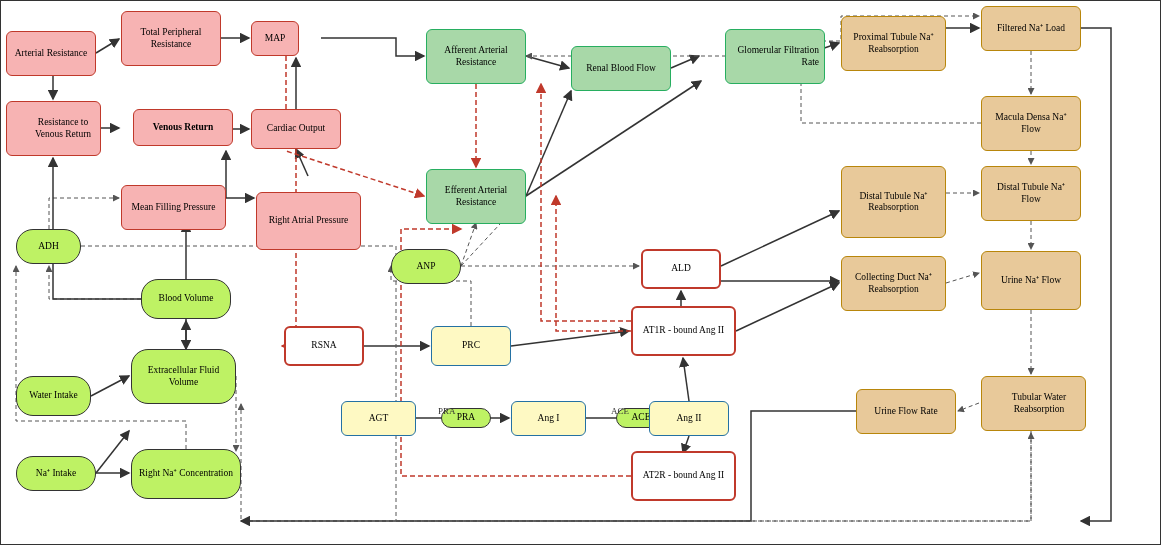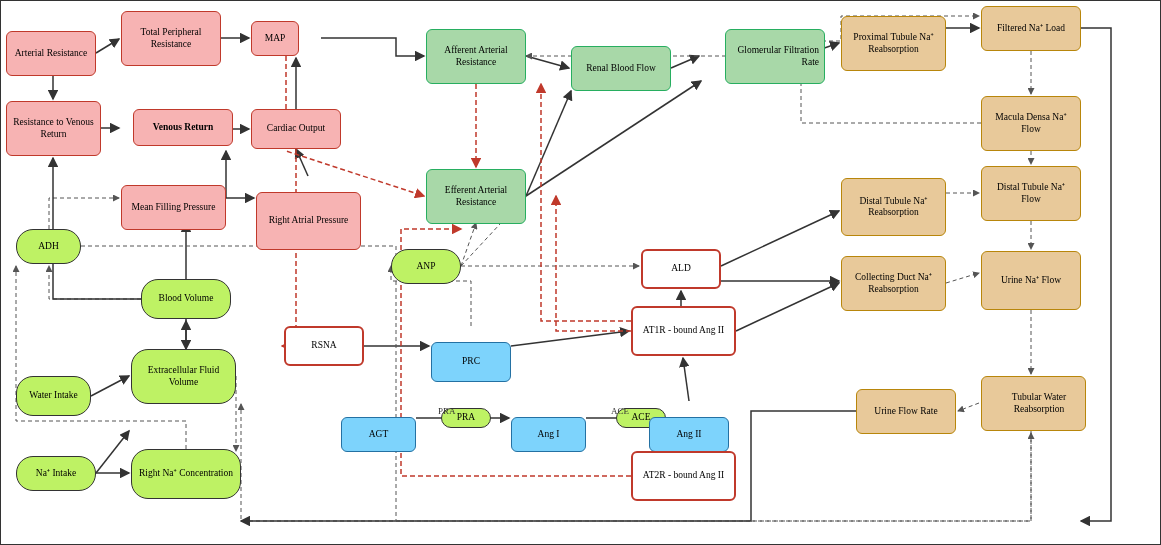--- a/index.html
+++ b/index.html
@@ -28,21 +28,21 @@
       text-align: center;
       padding: 3px 5px;
       font-size: 9.5px;
       line-height: 1.2;
     }
     .pink { background: #f7b3b3; border-color: #c0392b; color: #000; }
     .green { background: #a8d8a8; border-color: #27ae60; color: #000; }
     .tan { background: #e8c99a; border-color: #b8860b; color: #000; }
     .white { background: #bef264; border-color: #333; color: #000; border-radius: 17px; }
     .red-outline { background: #fff; border: 2px solid #c0392b; color: #000; }
-    .blue-fill { background: #7dd3fc; border-color: #2471a3; color: #000; margin-top: 16px; }
+    .blue-fill { background: #fef9c3; border-color: #2471a3; color: #000; }
     
     svg.arrows {
       position: absolute;
       top: 0; left: 0;
       width: 1161px;
       height: 545px;
       pointer-events: none;
     }
   </style>
 </head>
@@ -195,38 +195,38 @@
       <div class="node green" style="left: 570px; top: 45px; width: 100px; height: 45px;">Renal
 Blood Flow</div>
       <div class="node green" style="left: 724px; top: 28px; width: 100px; height: 55px; text-align: right;">Glomerular
 Filtration
 Rate</div>
       <div class="node tan" style="left: 840px; top: 15px; width: 105px; height: 55px;">Proximal
 Tubule Na⁺
 Reabsorption</div>
       <div class="node tan" style="left: 980px; top: 5px; width: 100px; height: 45px;">Filtered
 Na⁺ Load</div>
-      <div class="node pink" style="left: 5px; top: 100px; width: 95px; height: 55px;">Resistance
+      <div class="node pink" style="left: 5px; top: 100px; width: 95px; height: 55px; padding-left: 24px;">Resistance
 to Venous
 Return</div>
       <div class="node pink" style="left: 132px; top: 108px; width: 100px; height: 37px; font-weight: bold;">Venous
 Return</div>
       <div class="node pink" style="left: 250px; top: 108px; width: 90px; height: 40px;">Cardiac
 Output</div>
       <div class="node tan" style="left: 980px; top: 95px; width: 100px; height: 55px;">Macula
 Densa
 Na⁺ Flow</div>
       <div class="node pink" style="left: 120px; top: 184px; width: 105px; height: 45px;">Mean Filling
 Pressure</div>
       <div class="node pink" style="left: 255px; top: 191px; width: 105px; height: 58px;">Right Atrial
 Pressure</div>
       <div class="node green" style="left: 425px; top: 168px; width: 100px; height: 55px;">Efferent
 Arterial
 Resistance</div>
-      <div class="node tan" style="left: 840px; top: 177px; width: 105px; height: 58px;">Distal
+      <div class="node tan" style="left: 840px; top: 165px; width: 105px; height: 72px;">Distal
 Tubule Na⁺
 Reabsorption</div>
       <div class="node tan" style="left: 980px; top: 165px; width: 100px; height: 55px;">Distal
 Tubule
 Na⁺ Flow</div>
       <div class="node white" style="left: 15px; top: 228px; width: 65px; height: 35px;">ADH</div>
       <div class="node white" style="left: 390px; top: 248px; width: 70px; height: 35px;">ANP</div>
       <div class="node red-outline" style="left: 640px; top: 248px; width: 80px; height: 40px;">ALD</div>
       <div class="node tan" style="left: 840px; top: 255px; width: 105px; height: 55px;">Collecting
 Duct Na⁺

